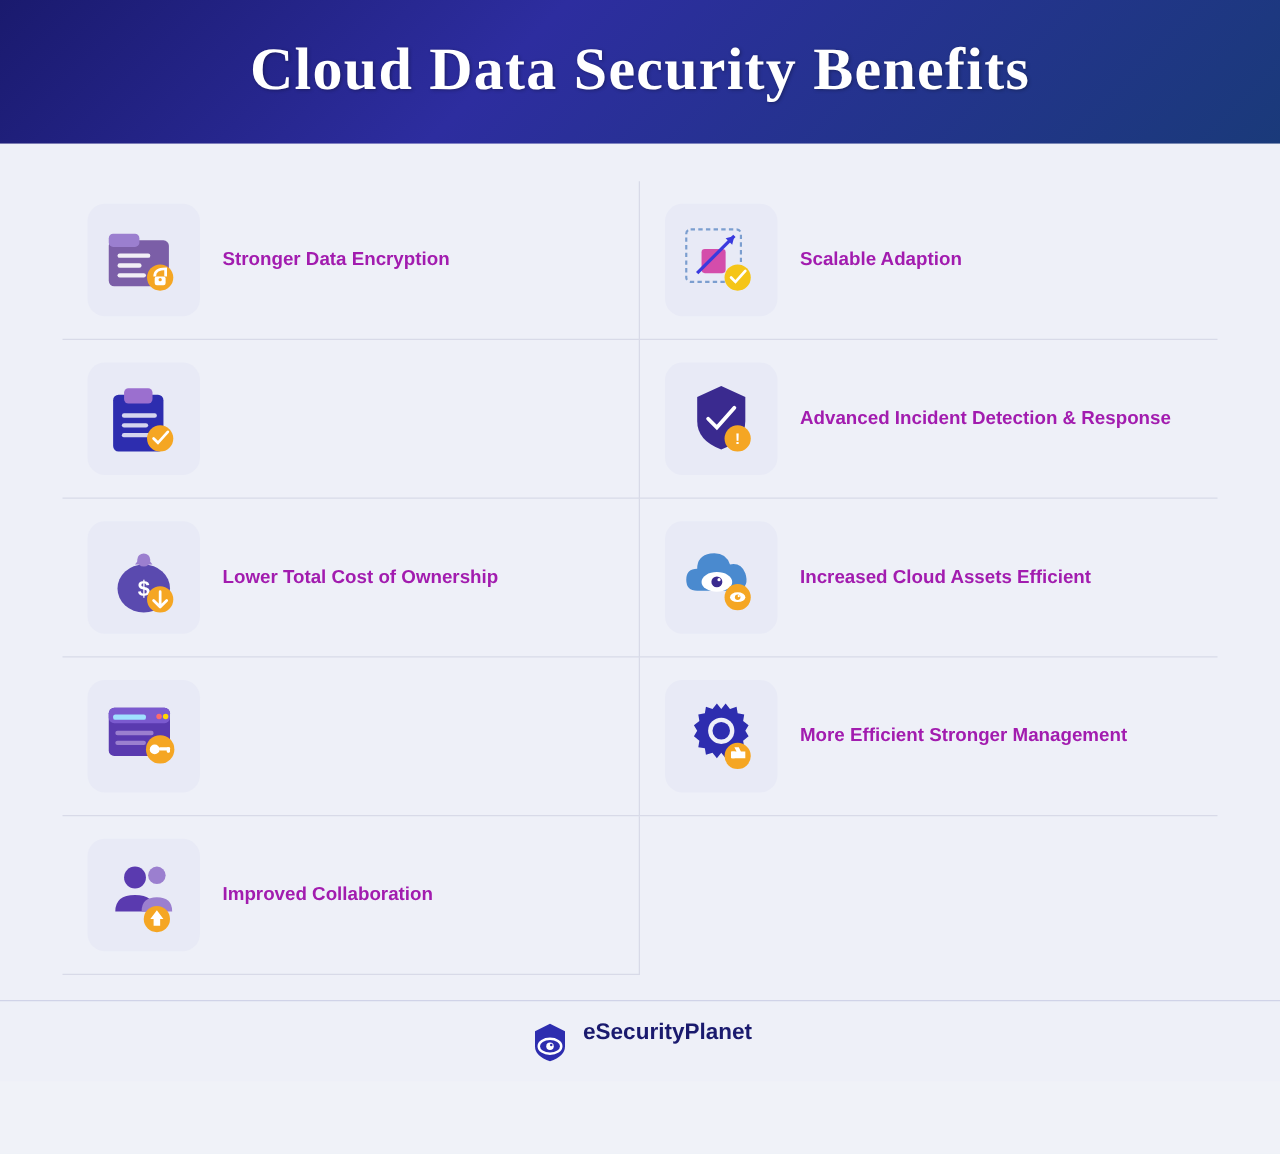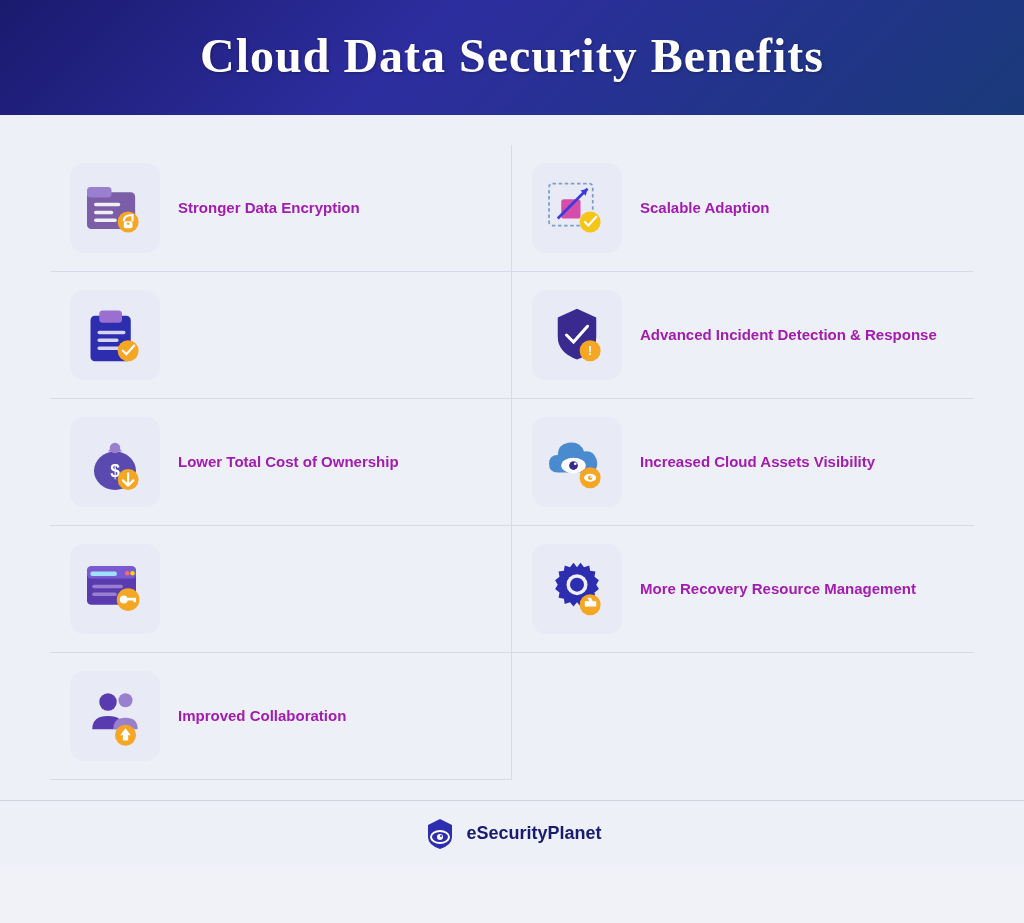--- a/index.html
+++ b/index.html
@@ -78,21 +78,20 @@
       padding: 14px;
       display: flex;
       align-items: center;
       justify-content: center;
       gap: 10px;
       border-top: 1px solid #d0d3e8;
     }
 
     .footer-logo {
       display: flex;
-      align-items: center;
       gap: 8px;
     }
 
     .footer-brand {
       font-size: 18px;
       font-weight: 700;
       color: #1a1a6e;
     }
   </style>
 </head>
@@ -202,21 +201,21 @@
           <ellipse cx="36" cy="44" rx="14" ry="9" fill="white"></ellipse>
           <circle cx="36" cy="44" r="5" fill="#3a2a8f"></circle>
           <circle cx="38" cy="42" r="1.5" fill="white"></circle>
 
           <circle cx="55" cy="58" r="12" fill="#f5a623"></circle>
           <ellipse cx="55" cy="58" rx="7" ry="4.5" fill="white"></ellipse>
           <circle cx="55" cy="58" r="2.5" fill="#f5a623"></circle>
           <circle cx="56" cy="57" r="1" fill="white"></circle>
         </svg>
       </div>
-      <span class="item-label">Increased Cloud Assets Visibility</span>
+      <span class="item-label">Increased Cloud Assets Efficient</span>
     </div>
 
     <div class="item">
       <div class="icon-box">
         <svg class="icon-svg" viewBox="0 0 80 80">
 
           <rect x="8" y="14" width="56" height="44" rx="5" fill="#5a3aaf"></rect>
           <rect x="8" y="14" width="56" height="14" rx="5" fill="#7b5acf"></rect>
           <rect x="12" y="20" width="30" height="5" rx="2" fill="#a0e0ff"></rect>
 
@@ -240,21 +239,21 @@
 
           <path d="M40 15 L44 10 L48 15 L54 13 L55 19 L61 20 L60 26 L65 30 L62 35 L65 40 L60 44 L61 50 L55 51 L54 57 L48 55 L44 60 L40 55 L36 60 L32 55 L26 57 L25 51 L19 50 L20 44 L15 40 L18 35 L15 30 L20 26 L19 20 L25 19 L26 13 L32 15 L36 10 Z" fill="#2d2daf"></path>
           <circle cx="40" cy="35" r="12" fill="#eef0f8"></circle>
           <circle cx="40" cy="35" r="8" fill="#2d2daf"></circle>
 
           <circle cx="55" cy="58" r="12" fill="#f5a623"></circle>
           <path d="M49 60 L49 54 L54 54 L52 50 L56 50 L58 54 L62 54 L62 60 Z" fill="white"></path>
           <rect x="49" y="54" width="4" height="6" rx="1" fill="white"></rect>
         </svg>
       </div>
-      <span class="item-label">More Recovery Resource Management</span>
+      <span class="item-label">More Efficient Stronger Management</span>
     </div>
 
     <div class="item">
       <div class="icon-box">
         <svg class="icon-svg" viewBox="0 0 80 80">
 
           <circle cx="32" cy="24" r="10" fill="#5a3aaf"></circle>
           <path d="M14 55 Q14 40 32 40 Q50 40 50 55 Z" fill="#5a3aaf"></path>
           <circle cx="52" cy="22" r="8" fill="#9b7fcf"></circle>
           <path d="M38 55 Q38 42 52 42 Q66 42 66 55 Z" fill="#9b7fcf"></path>

